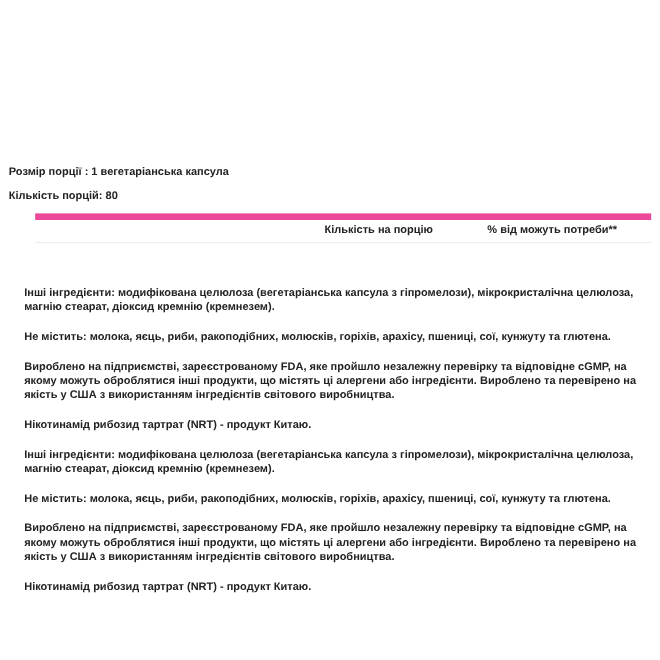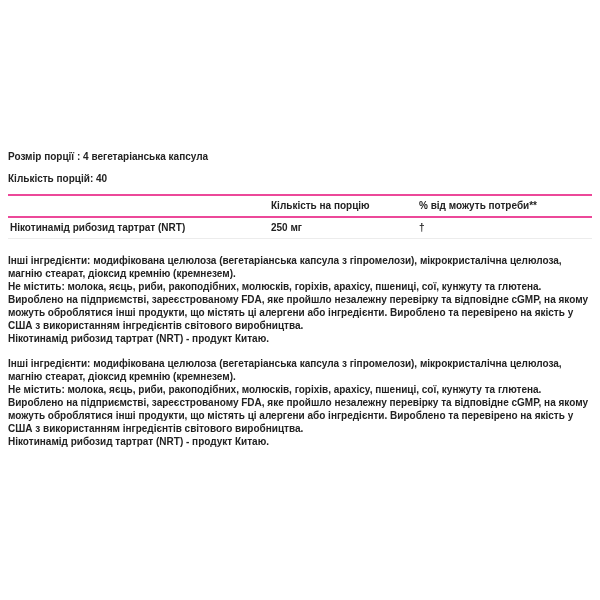--- a/index.html
+++ b/index.html
@@ -2,46 +2,41 @@
 <html><head>
 <meta charset="utf-8">
 <style>
   html, body { margin:0; padding:0; background:#ffffff; }
   body { width:600px; height:600px; position:relative; overflow:hidden;
          font-family:"Liberation Sans", "DejaVu Sans", sans-serif; color:#222; }
   .doc { position:absolute; left:8px; top:150px; width:588px; font-size:10px; font-weight:bold; }
   .line { line-height:13px; }
   .serving { position:absolute; left:0; }
   .tbl { position:absolute; left:0; top:44px; width:584px; }
-  .row { position:relative; height:20px; border-top:2px solid #ec4899; }
+  .row { position:relative; height:20px; border-top:6px solid #ec4899;margin-left:24px; }
   .row:last-child { border-bottom:1px solid #ececec; }
   .cell { position:absolute; top:4px; }
   .c1 { left:2px; } .c2 { left:263px; } .c3 { left:411px; }
   .notes { position:absolute; left:0; top:96px; width:590px; }
   .para { margin:0; }
   .block { margin-top:8px; }
-  .block p { margin:0; line-height:13px; }
+  .block p { margin:14px; line-height:13px; }
 </style>
 </head>
 <body>
 
 <div class="doc">
-  <div class="line serving" style="top:0">Розмір порції : 4 вегетаріанська капсула</div>
-  <div class="line serving" style="top:22px">Кількість порцій: 40</div>
+  <div class="line serving" style="top:0">Розмір порції : 1 вегетаріанська капсула</div>
+  <div class="line serving" style="top:22px">Кількість порцій: 80</div>
 
   <div class="tbl">
     <div class="row">
       <span class="cell c1"></span>
       <span class="cell c2">Кількість на порцію</span>
       <span class="cell c3">% від можуть потреби**</span>
-    </div>
-    <div class="row">
-      <span class="cell c1">Нікотинамід рибозид тартрат (NRT)</span>
-      <span class="cell c2">250 мг</span>
-      <span class="cell c3">†</span>
     </div>
   </div>
 
   <div class="notes">
     <div class="block">
       <p>Інші інгредієнти: модифікована целюлоза (вегетаріанська капсула з гіпромелози), мікрокристалічна целюлоза, магнію стеарат, діоксид кремнію (кремнезем).</p>
       <p>Не містить: молока, яєць, риби, ракоподібних, молюсків, горіхів, арахісу, пшениці, сої, кунжуту та глютена.</p>
       <p>Вироблено на підприємстві, зареєстрованому FDA, яке пройшло незалежну перевірку та відповідне cGMP, на якому можуть оброблятися інші продукти, що містять ці алергени або інгредієнти. Вироблено та перевірено на якість у США з використанням інгредієнтів світового виробництва.</p>
       <p>Нікотинамід рибозид тартрат (NRT) - продукт Китаю.</p>
     </div>

